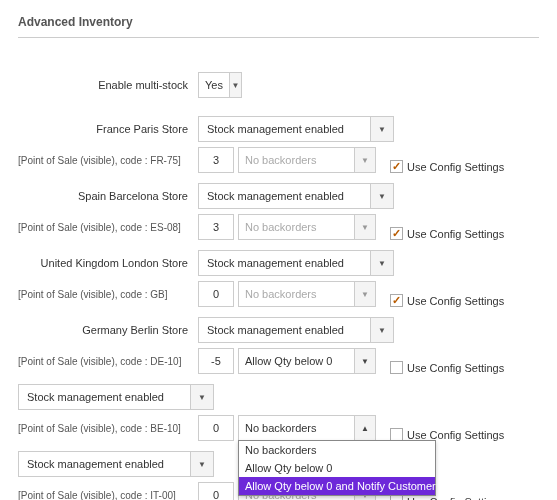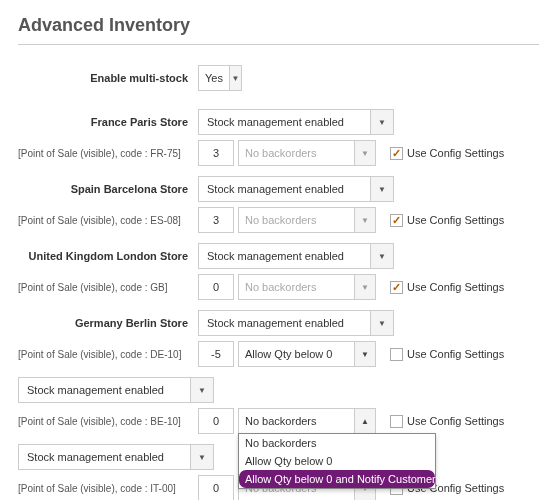--- a/index.html
+++ b/index.html
@@ -6,51 +6,51 @@
   body {
     margin: 0;
     padding: 15px 18px;
     font-family: Arial, Helvetica, sans-serif;
     font-size: 11px;
     color: #333;
     width: 557px;
     background: #fff;
   }
   .page-title {
-    font-size: 18px;
+    font-size: 12px;
     font-weight: bold;
     color: #555;
     padding-bottom: 8px;
     border-bottom: 1px solid #ccc;
-    margin-bottom: 20px;
+    margin-bottom: 34px;
   }
   .row {
     display: flex;
     align-items: center;
     margin-bottom: 5px;
     min-height: 26px;
   }
   .label-col {
     width: 180px;
     text-align: right;
     padding-right: 10px;
     font-size: 11px;
     color: #333;
   }
-  .label-col.bold { font-weight: bold; }
+  .label-col.bold { font-weight: normal; }
   .meta-col {
     width: 180px;
     text-align: left;
     padding-right: 10px;
     font-size: 10px;
     color: #555;
   }
   .ctrl-col {
     display: flex;
-    align-items: center;
+    align-items: flex-end;
     gap: 4px;
   }
   .select-main {
     display: flex;
     width: 196px;
   }
   .select-main .sel-text {
     border: 1px solid #ccc;
     border-right: none;
     height: 26px;
@@ -134,23 +134,22 @@
     z-index: 10;
     box-shadow: 0 2px 4px rgba(0,0,0,0.2);
   }
   .dropdown-popup .opt {
     padding: 3px 6px;
     font-size: 11px;
     color:#333;
     white-space: nowrap;
   }
   .dropdown-popup .opt.highlight {
-    background: #701a75;
+    background: #6d28d9;
     color:#fff;
-    border-radius:7px;
   }
   .small-select { width:44px; }
   .small-select .sel-text { padding:0 6px; }
 </style>
 </head>
 <body>
 
 <div class="page-title">Advanced Inventory</div>
 
 <div class="row" style="margin-bottom:18px;">

